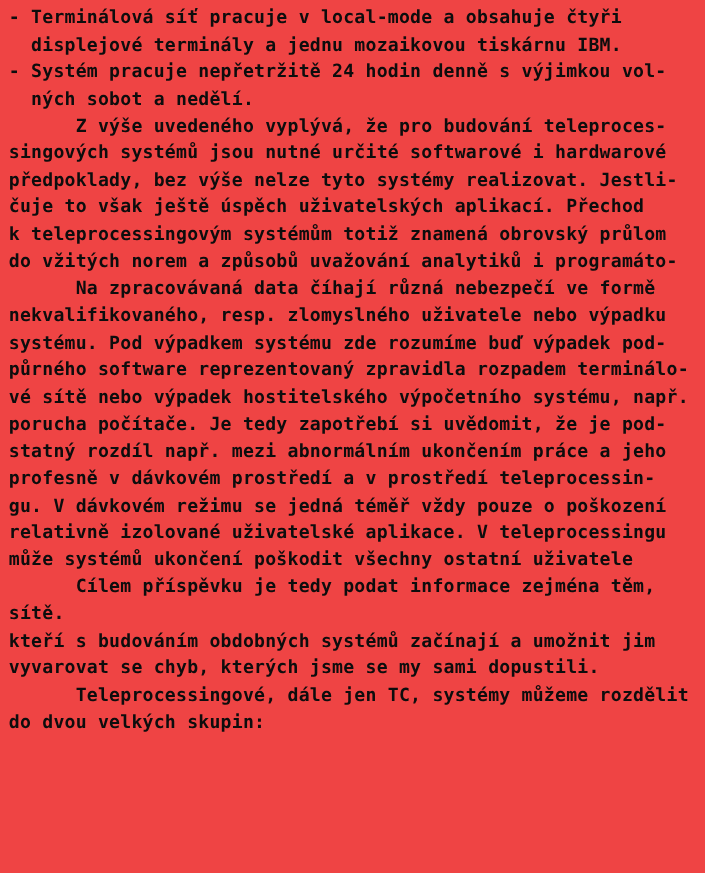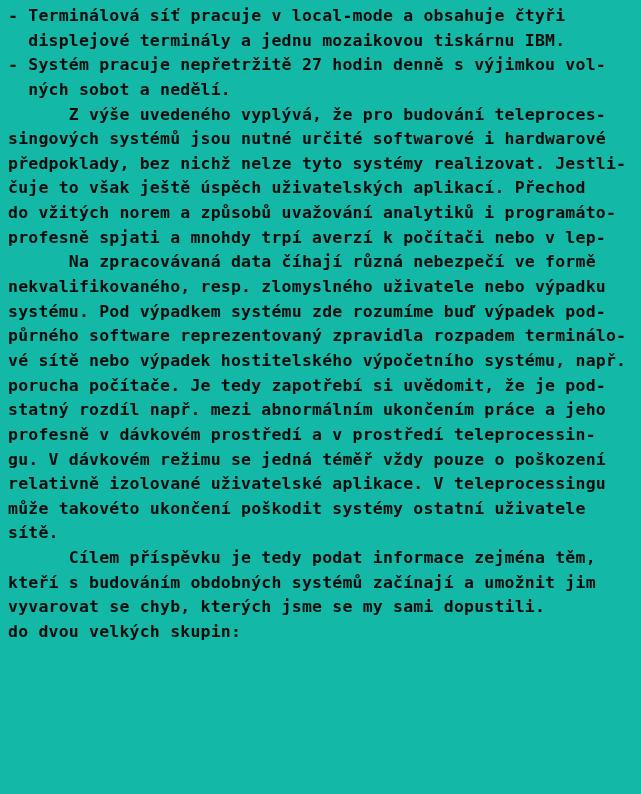--- a/index.html
+++ b/index.html
@@ -4,21 +4,21 @@
 <style>
   html, body {
     margin: 0;
     padding: 0;
     background: #ffffff;
   }
   .page {
     position: relative;
     width: 641px;
     height: 794px;
-    background: #14b8a6;
+    background: #ef4444;
     overflow: hidden;
     box-sizing: border-box;
     padding: 4px 6px 0 8px;
   }
   .doc-text {
     font-family: "DejaVu Sans Mono", "Liberation Mono", monospace;
     font-weight: 700;
     font-size: 16.5px;
     line-height: 24.65px;
     color: #0d0d0d;
@@ -30,38 +30,39 @@
     overflow: visible;
   }
 </style>
 </head>
 <body>
 
 <div class="page">
   <div class="doc-text">
     <div class="line">- Terminálová síť pracuje v local-mode a obsahuje čtyři</div>
     <div class="line">  displejové terminály a jednu mozaikovou tiskárnu IBM.</div>
-    <div class="line">- Systém pracuje nepřetržitě 27 hodin denně s výjimkou vol-</div>
+    <div class="line">- Systém pracuje nepřetržitě 24 hodin denně s výjimkou vol-</div>
     <div class="line">  ných sobot a nedělí.</div>
     <div class="line">      Z výše uvedeného vyplývá, že pro budování teleproces-</div>
     <div class="line">singových systémů jsou nutné určité softwarové i hardwarové</div>
-    <div class="line">předpoklady, bez nichž nelze tyto systémy realizovat. Jestli-</div>
+    <div class="line">předpoklady, bez výše nelze tyto systémy realizovat. Jestli-</div>
     <div class="line">čuje to však ještě úspěch uživatelských aplikací. Přechod</div>
+    <div class="line">k teleprocessingovým systémům totiž znamená obrovský průlom</div>
     <div class="line">do vžitých norem a způsobů uvažování analytiků i programáto-</div>
-    <div class="line">profesně spjati a mnohdy trpí averzí k počítači nebo v lep-</div>
     <div class="line">      Na zpracovávaná data číhají různá nebezpečí ve formě</div>
     <div class="line">nekvalifikovaného, resp. zlomyslného uživatele nebo výpadku</div>
     <div class="line">systému. Pod výpadkem systému zde rozumíme buď výpadek pod-</div>
     <div class="line">půrného software reprezentovaný zpravidla rozpadem terminálo-</div>
     <div class="line">vé sítě nebo výpadek hostitelského výpočetního systému, např.</div>
     <div class="line">porucha počítače. Je tedy zapotřebí si uvědomit, že je pod-</div>
     <div class="line">statný rozdíl např. mezi abnormálním ukončením práce a jeho</div>
     <div class="line">profesně v dávkovém prostředí a v prostředí teleprocessin-</div>
     <div class="line">gu. V dávkovém režimu se jedná téměř vždy pouze o poškození</div>
     <div class="line">relativně izolované uživatelské aplikace. V teleprocessingu</div>
-    <div class="line">může takovéto ukončení poškodit systémy ostatní uživatele</div>
+    <div class="line">může systémů ukončení poškodit všechny ostatní uživatele</div>
+    <div class="line">      Cílem příspěvku je tedy podat informace zejména těm,</div>
     <div class="line">sítě.</div>
-    <div class="line">      Cílem příspěvku je tedy podat informace zejména těm,</div>
     <div class="line">kteří s budováním obdobných systémů začínají a umožnit jim</div>
     <div class="line">vyvarovat se chyb, kterých jsme se my sami dopustili.</div>
+    <div class="line">      Teleprocessingové, dále jen TC, systémy můžeme rozdělit</div>
     <div class="line">do dvou velkých skupin:</div>
   </div>
 </div>
 
 </body></html>

